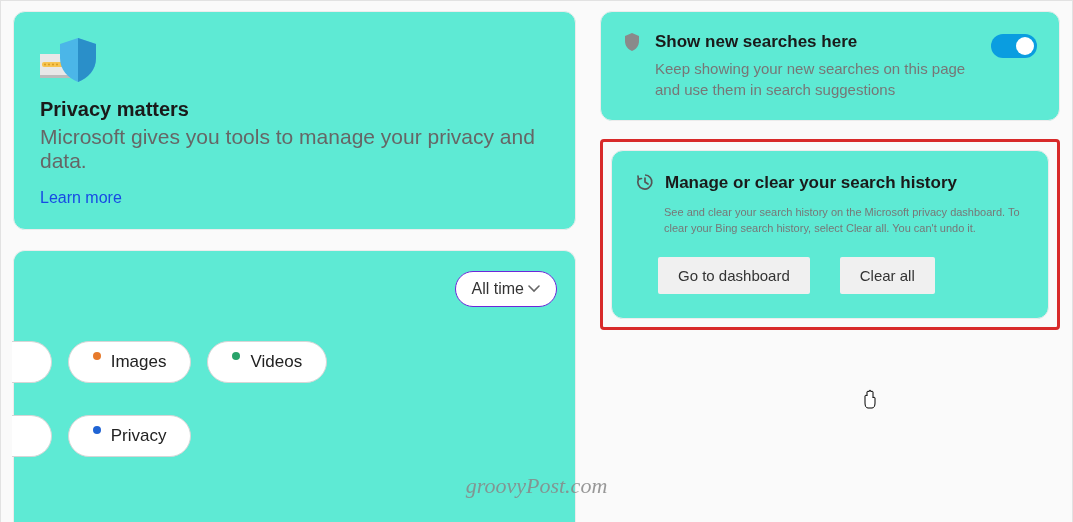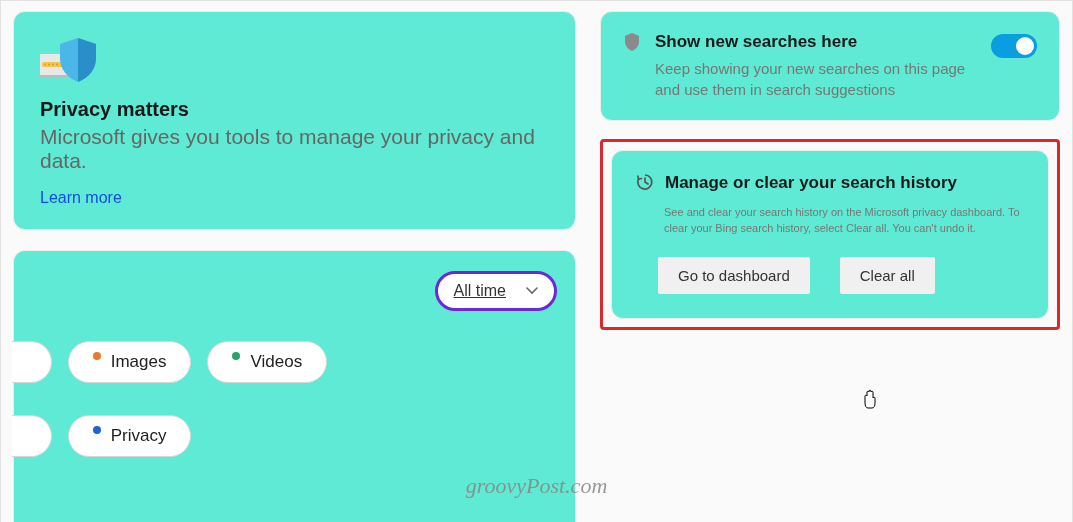--- a/index.html
+++ b/index.html
@@ -32,28 +32,27 @@
   }
   .privacy-card { padding: 20px 26px 22px 26px; }
   .privacy-card .icon-row { margin-bottom: 10px; }
   .privacy-card h2 { font-size: 20px; font-weight: 700; color:#1a1a1a; margin-bottom:4px;}
   .privacy-card p { font-size:21px; color:#666; margin-bottom:16px;}
   .privacy-card a { font-size:16px; color:#174ae4; text-decoration:none; }
 
   .filter-card { margin-top:20px; padding: 20px 18px; }
   .filter-dropdown {
     float:right;
-    border:3px solid #6d28d9;
+    border:1px solid #6d28d9;
     border-radius: 22px;
     padding: 8px 16px;
-    display:flex; align-items:center; gap:20px;
+    display:flex; align-items:center; gap:4px;
     font-size:16px; color:#333;
     cursor:pointer;
     background:#fff;
-    text-decoration:underline;
   }
   .chips-area { margin-top:70px; display:flex; flex-wrap:wrap; gap:16px; }
   .chip {
     border:1px solid #d6d6d6;
     border-radius: 26px;
     padding: 10px 24px;
     display:flex; gap:10px;
     font-size:17px; color:#222;
     background:#fff;
     cursor:pointer;

